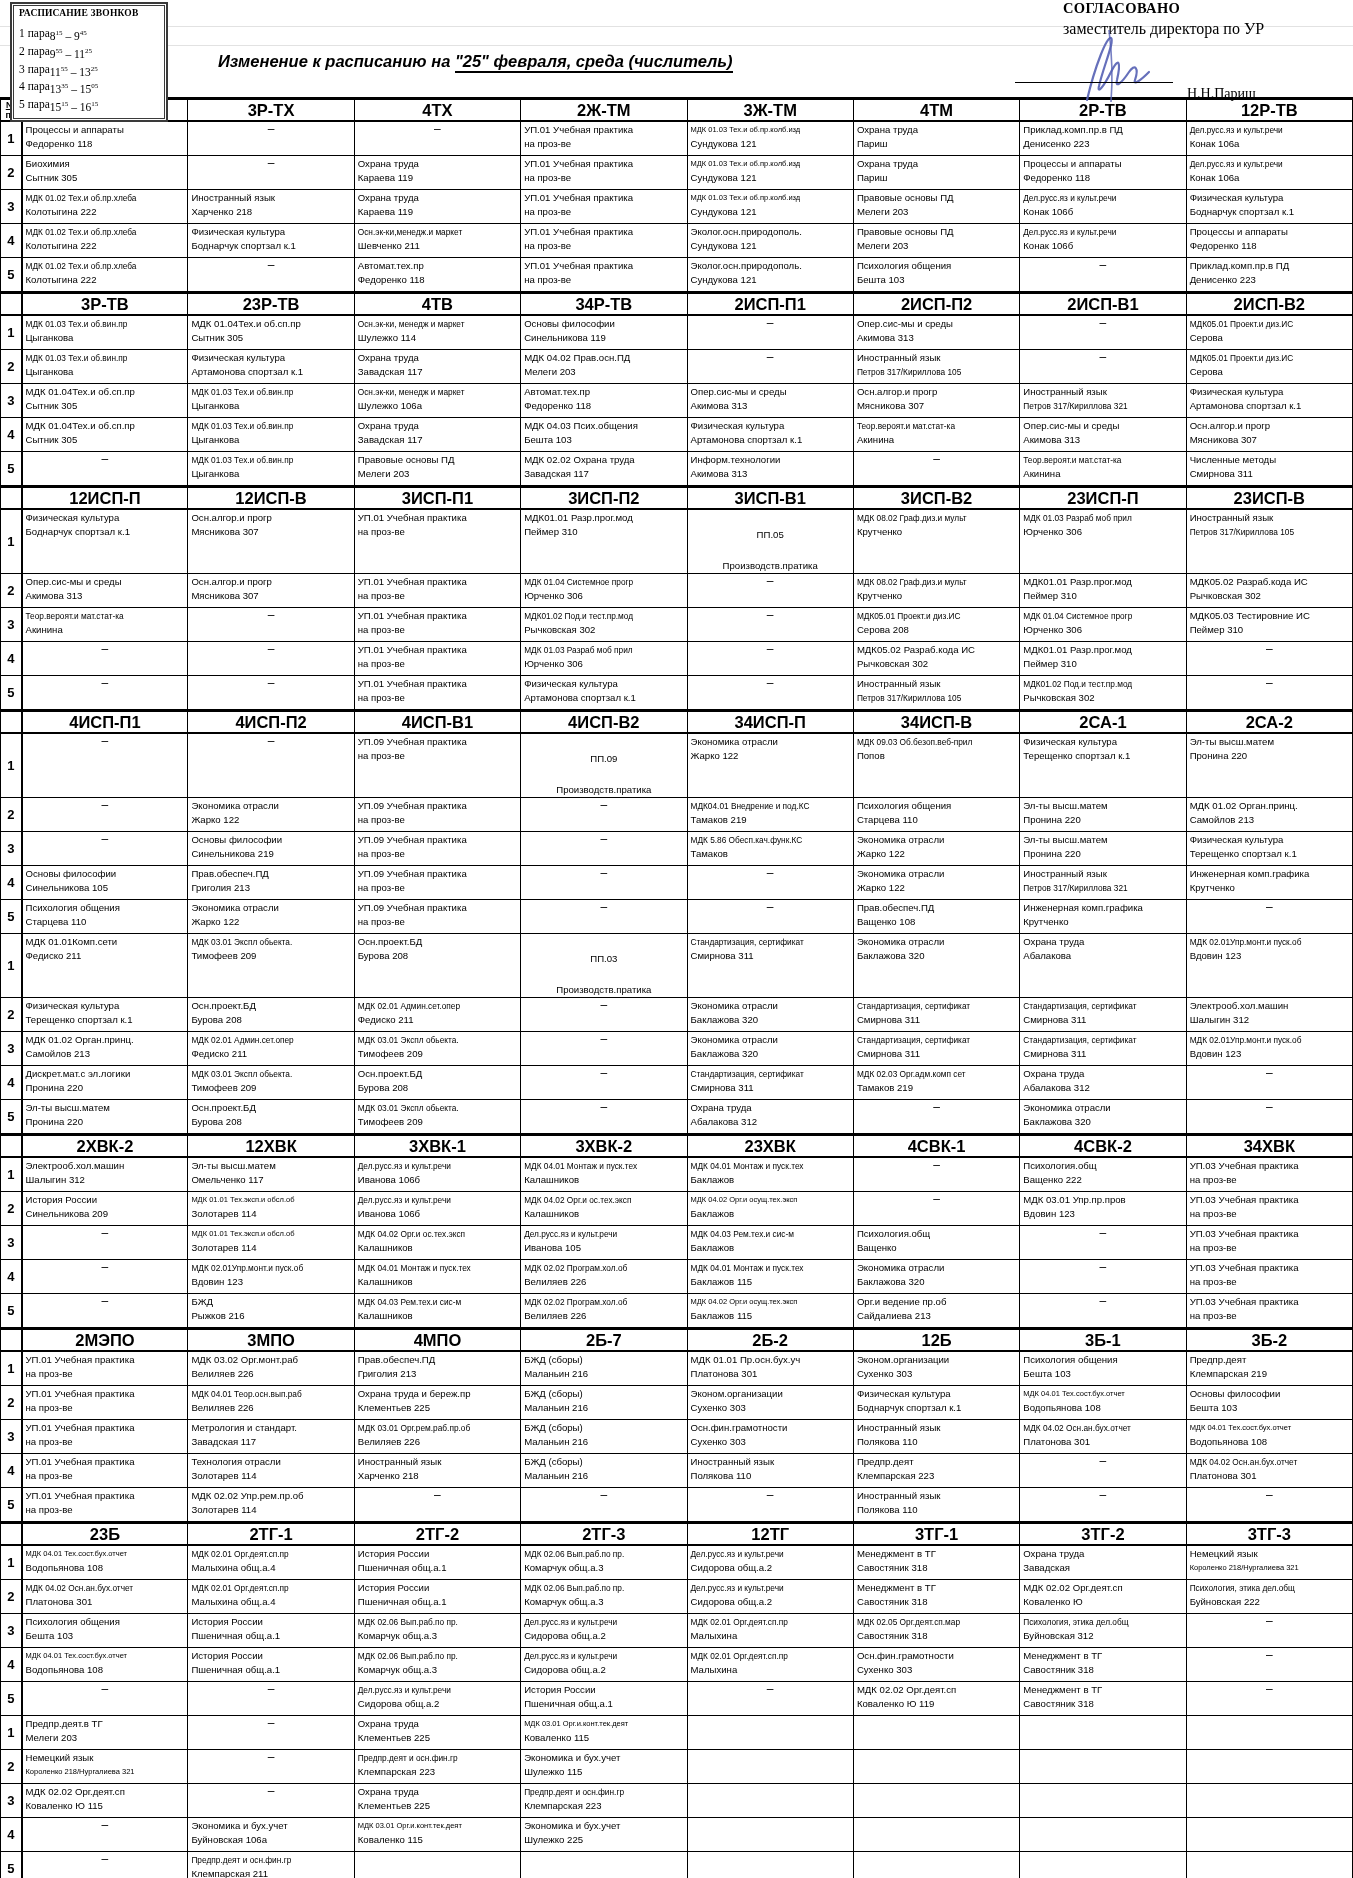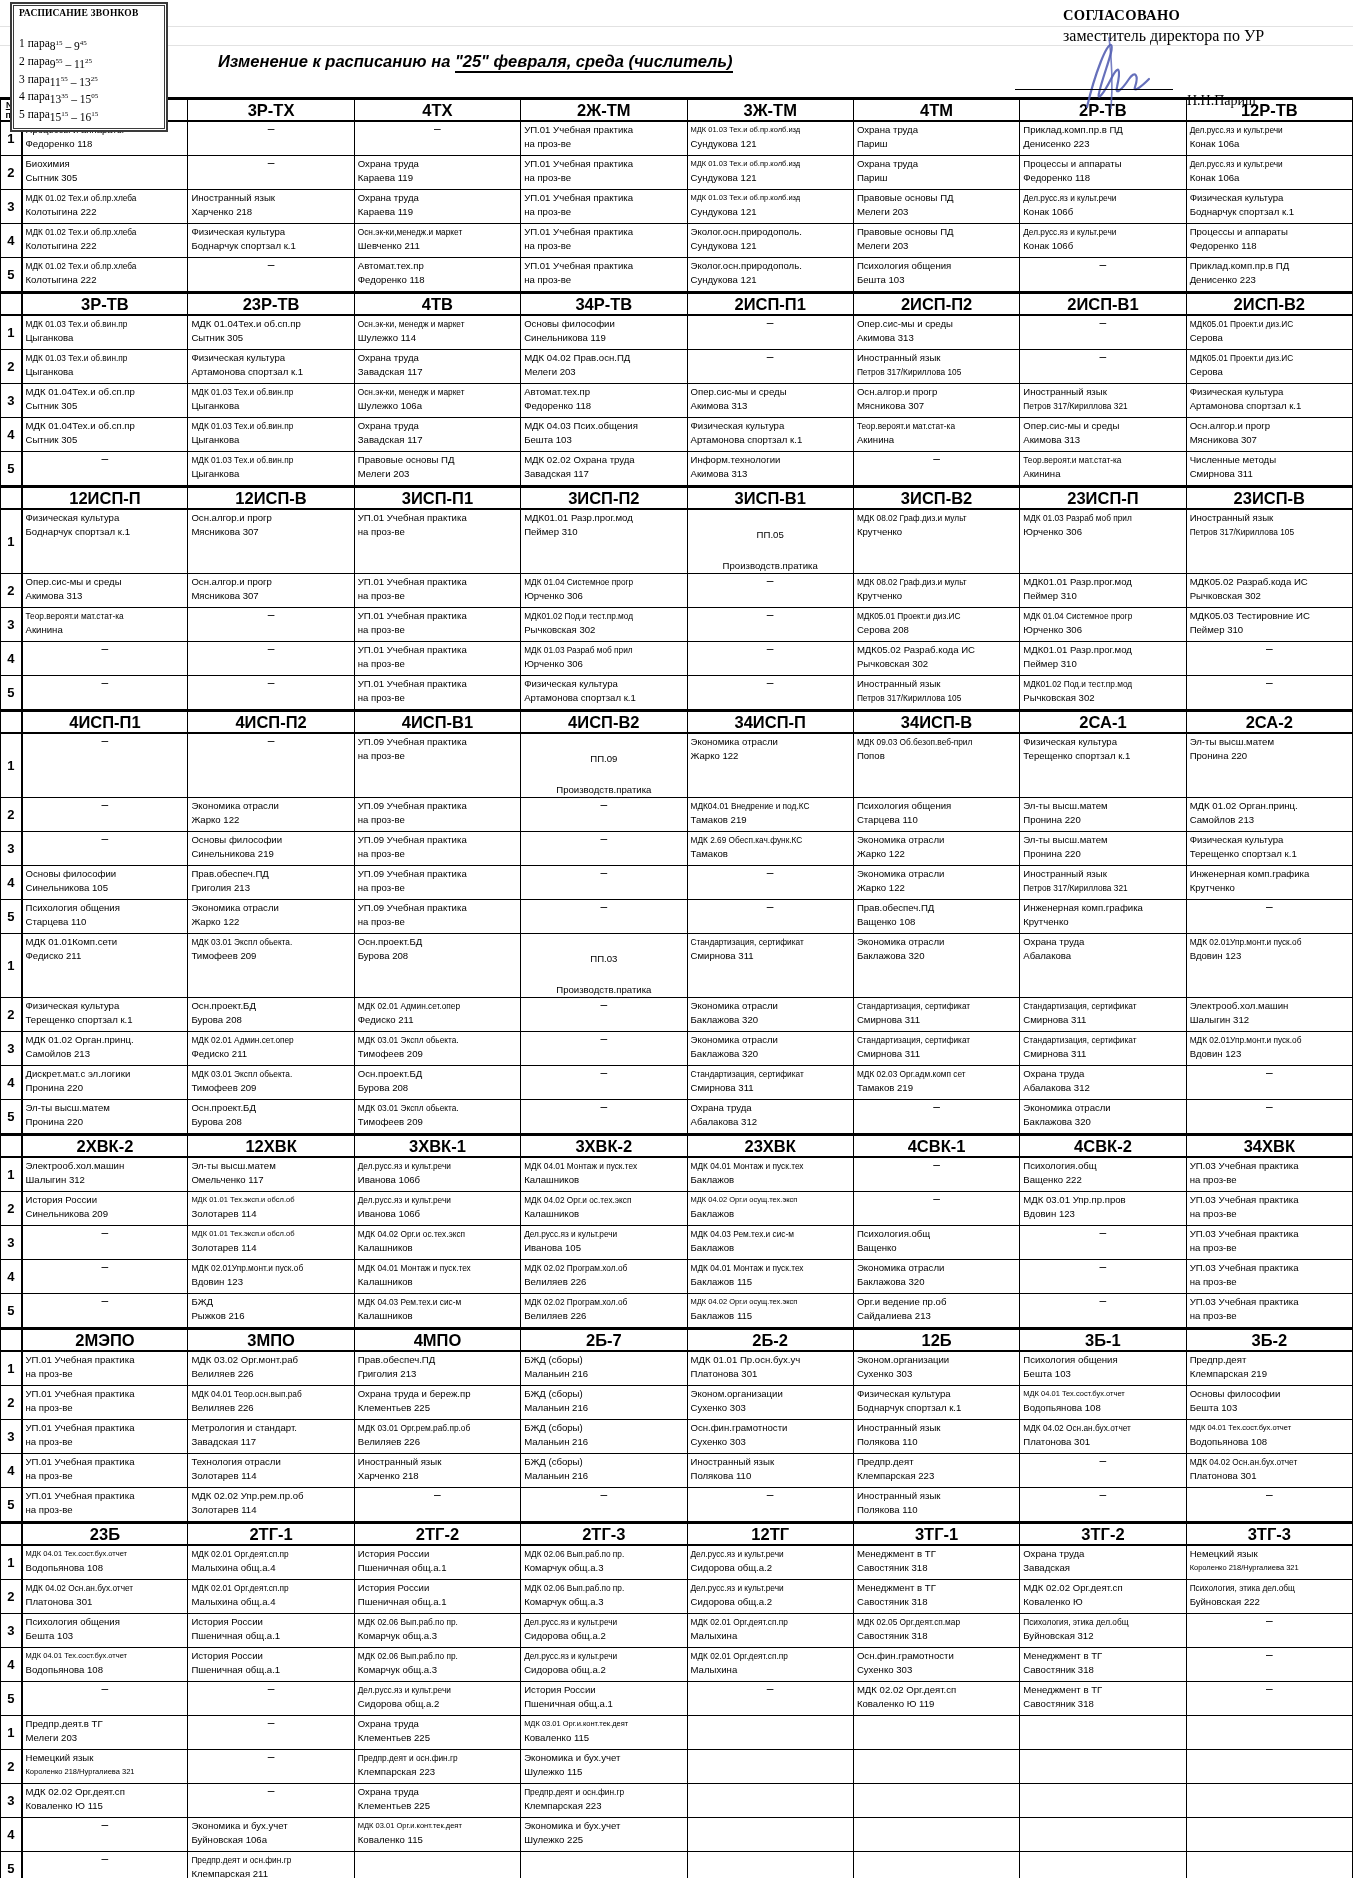--- a/index.html
+++ b/index.html
@@ -4,31 +4,31 @@
 <style>
   html,body{margin:0;padding:0;}
   body{width:1353px;height:1878px;background:#fff;position:relative;
        font-family:"Liberation Sans",sans-serif;color:#000;overflow:hidden;}
   .gline{position:absolute;left:0;width:1353px;height:1px;background:#e2e2e2;z-index:0;}
 
   
   .bells{position:absolute;left:10px;top:2px;width:152px;border:2px solid #3a3a3a;
          background:#fff;z-index:2;padding:1px;}
   .bells-in{border:1px solid #3a3a3a;padding:2px 5px 3px 5px;font-family:"Liberation Serif",serif;}
-  .bells-title{font-weight:bold;font-size:9.5px;letter-spacing:.2px;margin-bottom:18px;}
+  .bells-title{font-weight:bold;font-size:9.5px;letter-spacing:.2px;margin-bottom:8px;}
   .bell-row{display:flex;font-size:11.5px;line-height:15px;}
   .bell-time sup{font-size:7px;}
 
   
   .sheet-title{position:absolute;left:218px;top:52px;z-index:2;
                font-style:italic;font-weight:bold;font-size:16.5px;white-space:nowrap;}
   .tl-u{border-bottom:2.5px solid #000;padding-bottom:1px;}
 
   
-  .approval{position:absolute;left:1015px;top:7px;width:330px;z-index:2;
+  .approval{position:absolute;left:1015px;top:0;width:330px;z-index:2;
             font-family:"Liberation Serif",serif;}
   .app-title{font-weight:bold;font-size:14.5px;letter-spacing:.4px;margin-left:48px;}
   .app-role{font-size:16px;margin-top:3px;margin-left:48px;}
   .app-sign-row{position:relative;margin-top:32px;height:20px;}
   .app-line{position:absolute;left:0;top:12px;width:158px;border-bottom:1.5px solid #000;}
   .app-name{position:absolute;left:172px;top:0;font-size:14px;margin-top:16px;}
   .signature{position:absolute;left:58px;top:-42px;}
 
   
   .tablewrap{position:absolute;left:0;top:97px;z-index:1;}
@@ -920,21 +920,21 @@
           </td>
           <td>
             <div class="cellbox">
               <div class="l1 fs9">УП.09 Учебная практика</div>
               <div class="l2 fs9 right">на проз-ве</div>
             </div>
           </td>
           <td class="dashcell">–</td>
           <td>
             <div class="cellbox">
-              <div class="l1 fs8">МДК 2.69 Обесп.кач.функ.КС</div>
+              <div class="l1 fs8">МДК 5.86 Обесп.кач.функ.КС</div>
               <div class="l2 fs9">Тамаков</div>
             </div>
           </td>
           <td>
             <div class="cellbox">
               <div class="l1 fs9">Экономика отрасли</div>
               <div class="l2 fs9">Жарко 122</div>
             </div>
           </td>
           <td>

